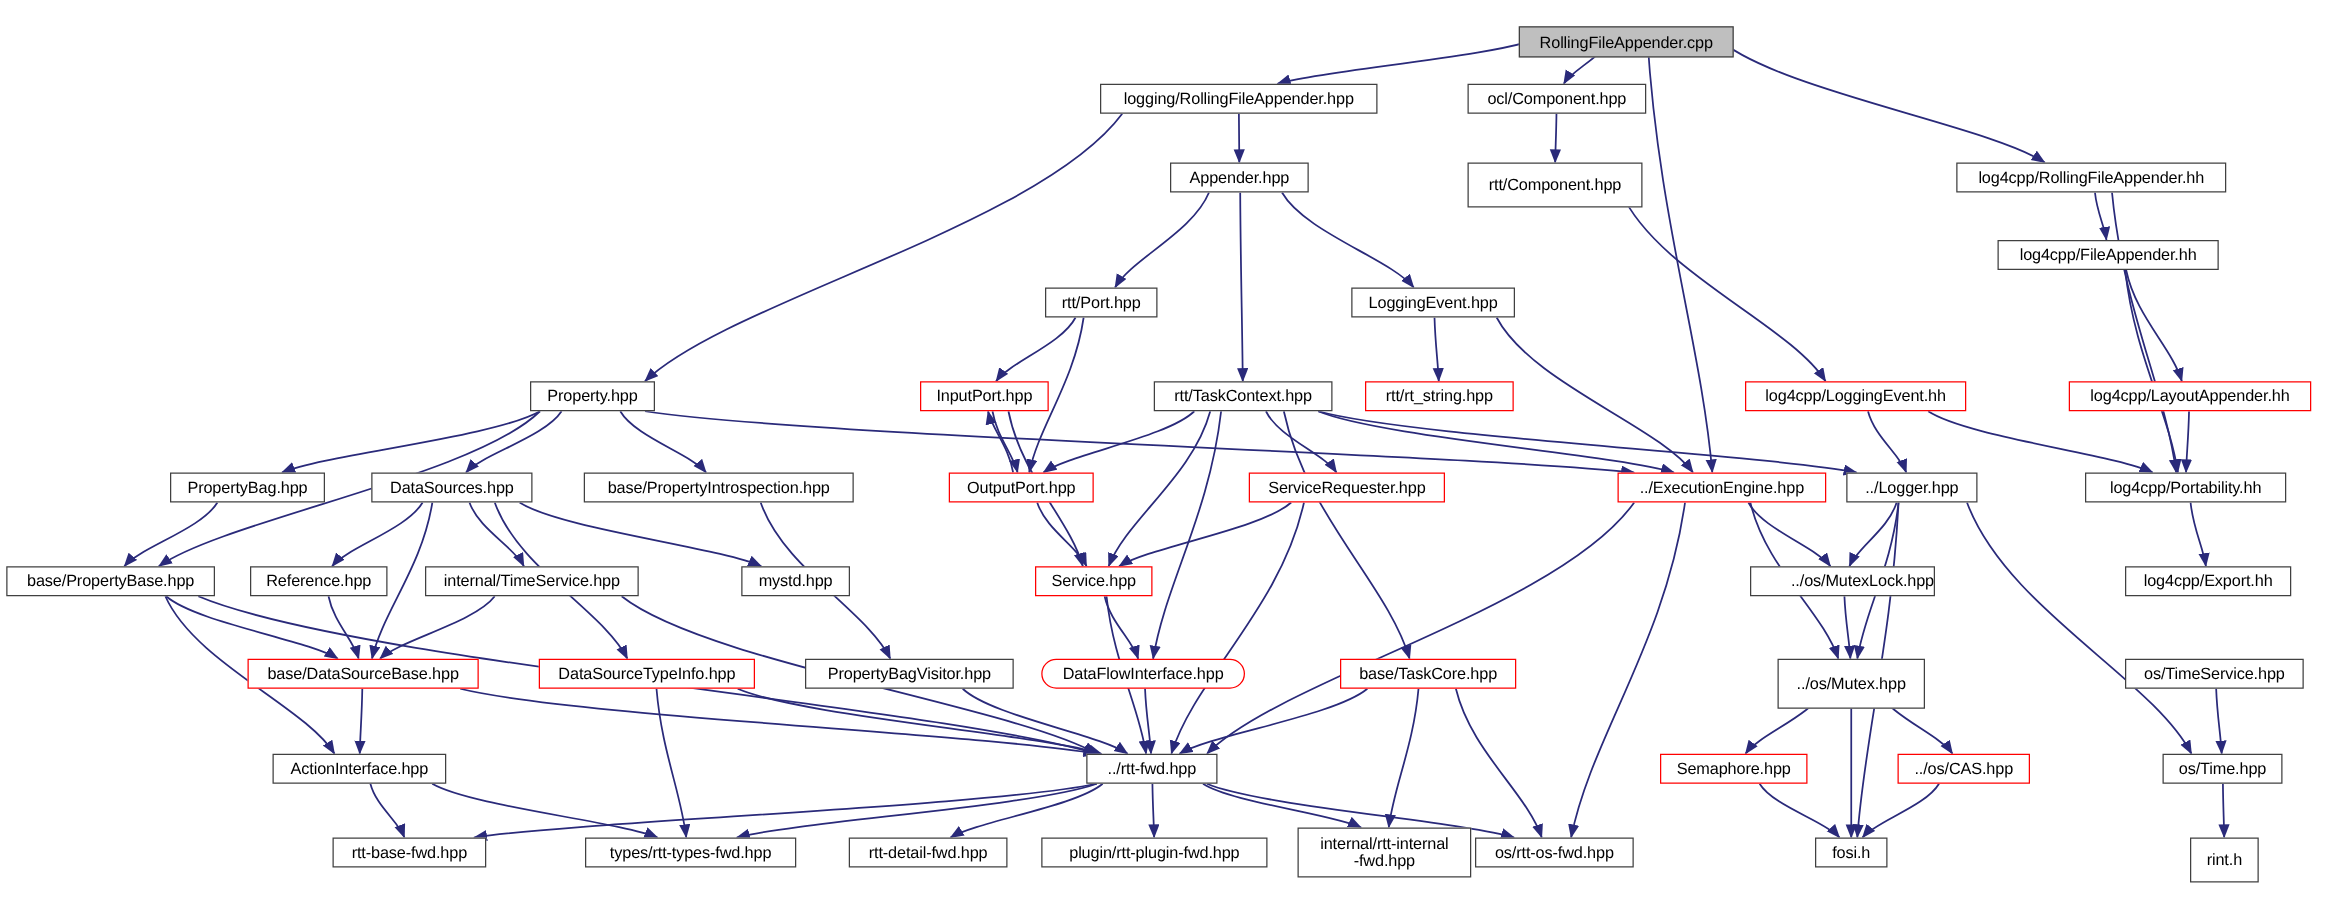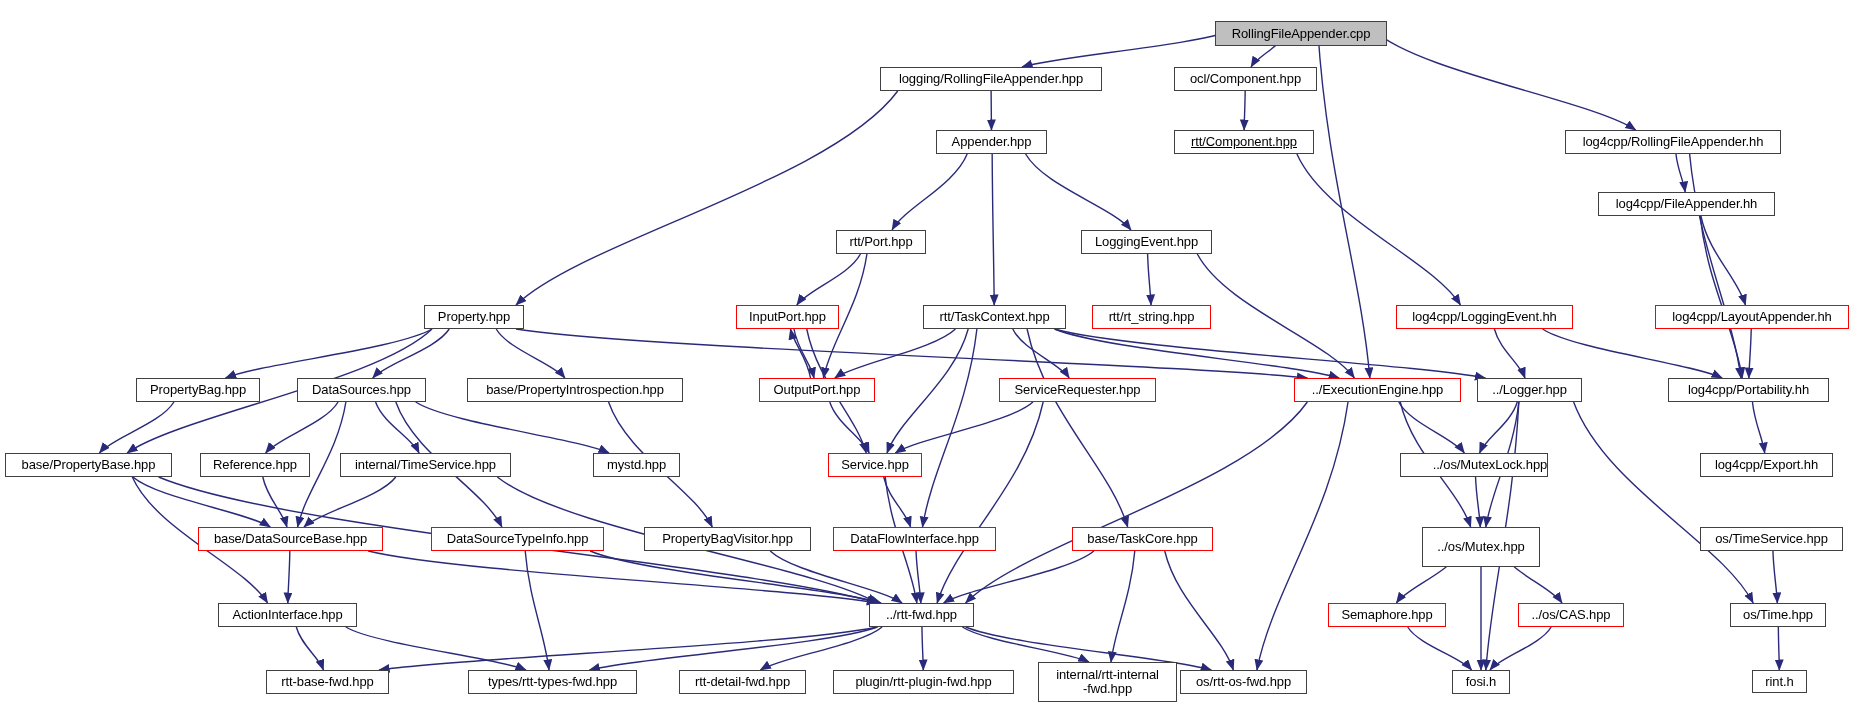--- a/index.html
+++ b/index.html
@@ -125,21 +125,21 @@
         <path d="M1551.2,627 C1540.49,645.06 1500.71,657.1 1490,670" fill="none" stroke="#2a2a7a" stroke-width="1.4" marker-end="url(#arrow)"></path>
         <path d="M1778.33,627 C1778.5085,645.06 1779.1715,657.1 1779.35,670" fill="none" stroke="#2a2a7a" stroke-width="1.4" marker-end="url(#arrow)"></path>
       </g>
   </svg>
   <div id="node-layer">
       <div class="node root" style="left: 1215px; top: 5px; width: 172px; height: 25px; font-size: 13px;">RollingFileAppender.cpp</div>
       <div class="node" style="left: 880px; top: 67px; width: 222px; height: 24px; font-size: 13px;">logging/RollingFileAppender.hpp</div>
       <div class="node" style="left: 1174px; top: 67px; width: 143px; height: 24px; font-size: 13px;">ocl/Component.hpp</div>
       <div class="node" style="left: 1565px; top: 130px; width: 216px; height: 24px; font-size: 13px;">log4cpp/RollingFileAppender.hh</div>
       <div class="node" style="left: 936px; top: 130px; width: 111px; height: 24px; font-size: 13px;">Appender.hpp</div>
-      <div class="node" style="left: 1174px; top: 130px; width: 140px; height: 24px; font-size: 13px; text-decoration: underline;">rtt/Component.hpp</div>
+      <div class="node" style="left: 1174px; top: 130px; width: 140px; height: 36px; font-size: 13px;">rtt/Component.hpp</div>
       <div class="node" style="left: 1598px; top: 192px; width: 177px; height: 24px; font-size: 13px;">log4cpp/FileAppender.hh</div>
       <div class="node" style="left: 836px; top: 230px; width: 90px; height: 24px; font-size: 13px;">rtt/Port.hpp</div>
       <div class="node" style="left: 1081px; top: 230px; width: 131px; height: 24px; font-size: 13px;">LoggingEvent.hpp</div>
       <div class="node" style="left: 424px; top: 305px; width: 100px; height: 24px; font-size: 13px;">Property.hpp</div>
       <div class="node red" style="left: 736px; top: 305px; width: 103px; height: 24px; font-size: 13px;">InputPort.hpp</div>
       <div class="node" style="left: 923px; top: 305px; width: 143px; height: 24px; font-size: 13px;">rtt/TaskContext.hpp</div>
       <div class="node red" style="left: 1092px; top: 305px; width: 119px; height: 24px; font-size: 13px;">rtt/rt_string.hpp</div>
       <div class="node red" style="left: 1396px; top: 305px; width: 177px; height: 24px; font-size: 13px;">log4cpp/LoggingEvent.hh</div>
       <div class="node red" style="left: 1655px; top: 305px; width: 194px; height: 24px; font-size: 13px;">log4cpp/LayoutAppender.hh</div>
       <div class="node" style="left: 136px; top: 378px; width: 124px; height: 24px; font-size: 13px;">PropertyBag.hpp</div>
@@ -153,32 +153,32 @@
       <div class="node" style="left: 5px; top: 453px; width: 167px; height: 24px; font-size: 13px;">base/PropertyBase.hpp</div>
       <div class="node" style="left: 200px; top: 453px; width: 110px; height: 24px; font-size: 13px;">Reference.hpp</div>
       <div class="node" style="left: 340px; top: 453px; width: 171px; height: 24px; font-size: 13px;">internal/TimeService.hpp</div>
       <div class="node" style="left: 593px; top: 453px; width: 87px; height: 24px; font-size: 13px;">mystd.hpp</div>
       <div class="node red" style="left: 828px; top: 453px; width: 94px; height: 24px; font-size: 13px;">Service.hpp</div>
       <div class="node" style="left: 1400px; top: 453px; width: 148px; height: 24px; font-size: 13px; padding-left: 32px;">../os/MutexLock.hpp</div>
       <div class="node" style="left: 1700px; top: 453px; width: 133px; height: 24px; font-size: 13px;">log4cpp/Export.hh</div>
       <div class="node red" style="left: 198px; top: 527px; width: 185px; height: 24px; font-size: 13px;">base/DataSourceBase.hpp</div>
       <div class="node red" style="left: 431px; top: 527px; width: 173px; height: 24px; font-size: 13px;">DataSourceTypeInfo.hpp</div>
       <div class="node" style="left: 644px; top: 527px; width: 167px; height: 24px; font-size: 13px;">PropertyBagVisitor.hpp</div>
-      <div class="node red" style="left: 833px; top: 527px; width: 163px; height: 24px; font-size: 13px;">DataFlowInterface.hpp</div>
+      <div class="node red" style="left: 833px; top: 527px; width: 163px; height: 24px; font-size: 13px; border-radius: 12px;">DataFlowInterface.hpp</div>
       <div class="node red" style="left: 1072px; top: 527px; width: 141px; height: 24px; font-size: 13px;">base/TaskCore.hpp</div>
       <div class="node" style="left: 1422px; top: 527px; width: 118px; height: 40px; font-size: 13px;">../os/Mutex.hpp</div>
       <div class="node" style="left: 1700px; top: 527px; width: 143px; height: 24px; font-size: 13px;">os/TimeService.hpp</div>
       <div class="node" style="left: 218px; top: 603px; width: 139px; height: 24px; font-size: 13px;">ActionInterface.hpp</div>
       <div class="node" style="left: 869px; top: 603px; width: 105px; height: 24px; font-size: 13px;">../rtt-fwd.hpp</div>
       <div class="node red" style="left: 1328px; top: 603px; width: 118px; height: 24px; font-size: 13px;">Semaphore.hpp</div>
       <div class="node red" style="left: 1518px; top: 603px; width: 106px; height: 24px; font-size: 13px;">../os/CAS.hpp</div>
       <div class="node" style="left: 1730px; top: 603px; width: 96px; height: 24px; font-size: 13px;">os/Time.hpp</div>
       <div class="node" style="left: 266px; top: 670px; width: 123px; height: 24px; font-size: 13px;">rtt-base-fwd.hpp</div>
       <div class="node" style="left: 468px; top: 670px; width: 169px; height: 24px; font-size: 13px;">types/rtt-types-fwd.hpp</div>
       <div class="node" style="left: 679px; top: 670px; width: 127px; height: 24px; font-size: 13px;">rtt-detail-fwd.hpp</div>
       <div class="node" style="left: 833px; top: 670px; width: 181px; height: 24px; font-size: 13px;">plugin/rtt-plugin-fwd.hpp</div>
       <div class="node" style="left: 1038px; top: 662px; width: 139px; height: 40px; font-size: 13px;">internal/rtt-internal
 -fwd.hpp</div>
       <div class="node" style="left: 1180px; top: 670px; width: 127px; height: 24px; font-size: 13px;">os/rtt-os-fwd.hpp</div>
       <div class="node" style="left: 1452px; top: 670px; width: 58px; height: 24px; font-size: 13px;">fosi.h</div>
-      <div class="node" style="left: 1752px; top: 670px; width: 55px; height: 23px; font-size: 13px;">rint.h</div>
+      <div class="node" style="left: 1752px; top: 670px; width: 55px; height: 36px; font-size: 13px;">rint.h</div>
     </div>
 </div>
 
 </body></html>

